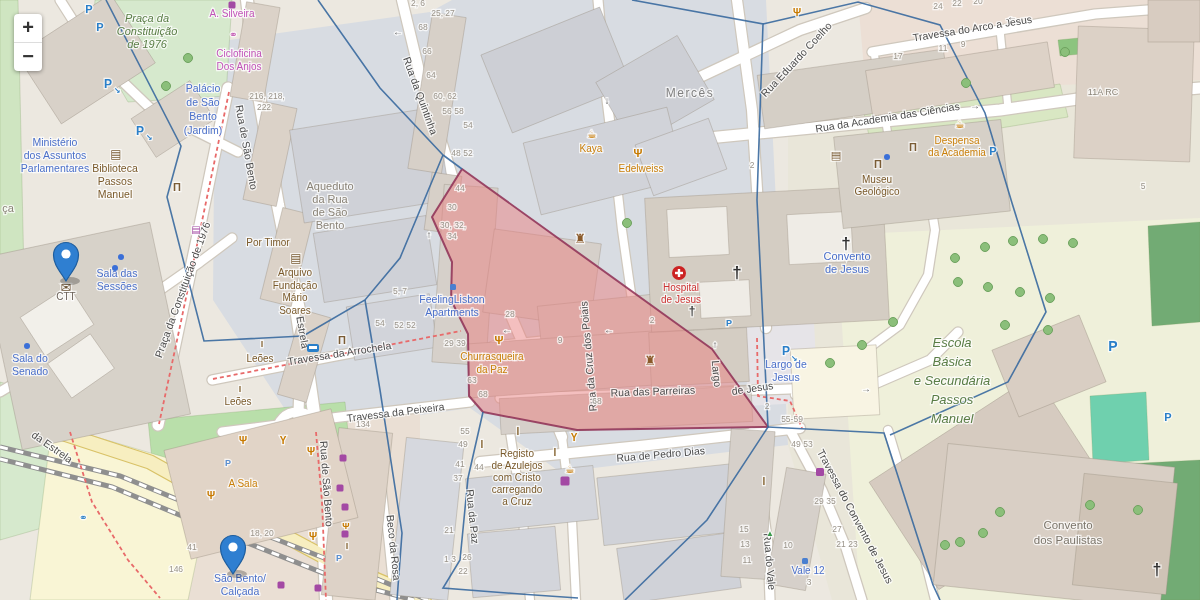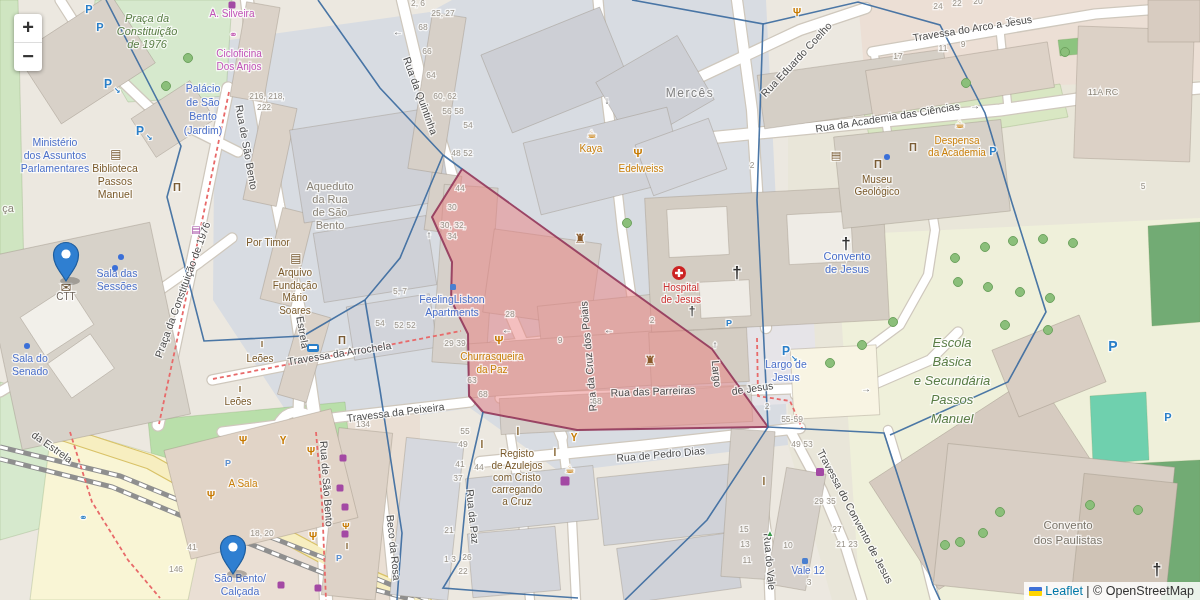--- a/index.html
+++ b/index.html
@@ -430,14 +430,13 @@
         <path d="M 233 574 C 226 563 220.5 557 220.5 548 A 12.5 12.5 0 1 1 245.5 548 C 245.5 557 240 563 233 574 Z" fill="#2f7fd1" stroke="#1d5d9e" stroke-width="1.2"></path>
         <circle cx="233" cy="547" r="4.6" fill="#ffffff"></circle>
       </g>
     </svg>
 
   <div class="zoomctl">
     <a>+</a>
     <a>−</a>
   </div>
 
-  <div class="attrib"><span class="uaflag"></span><a class="leaflet-link">Leaflet</a><span> | </span><a class="osm-link">© OpenStreetMap</a></div>
 </div>
 
 </body></html>

